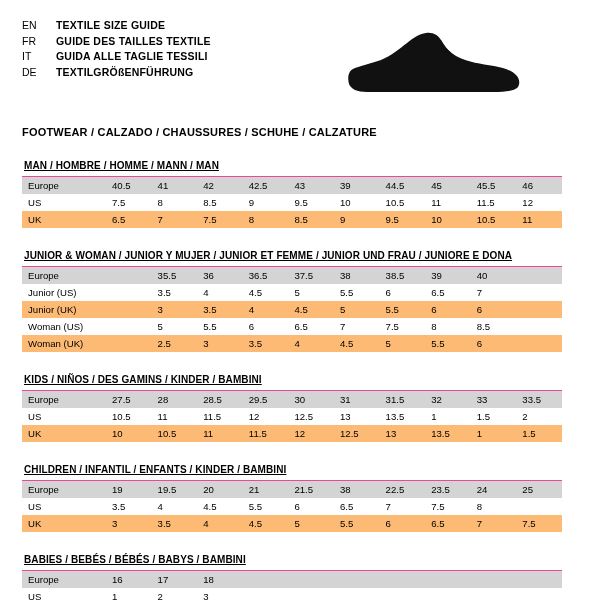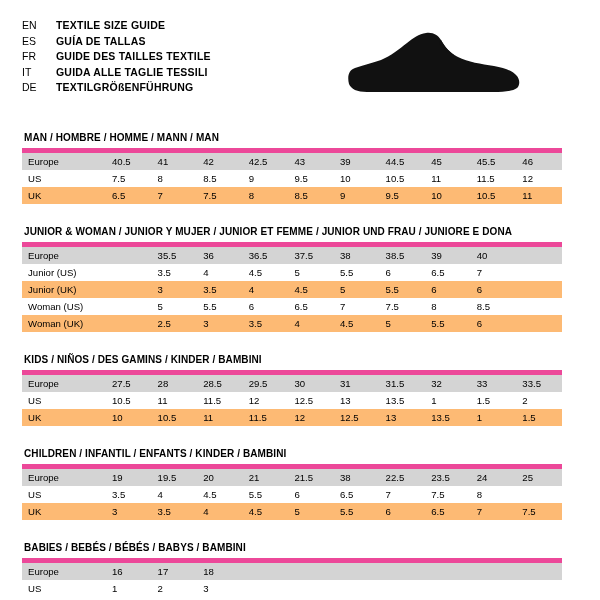--- a/index.html
+++ b/index.html
@@ -66,22 +66,23 @@
   }
 
   
   .section {
     margin-top: 22px;
   }
   .section-title {
     font-size: 10px;
     font-weight: bold;
     padding: 0 0 5px 2px;
-    border-bottom: 5px solid #ec4899;
+    border-bottom: 1px solid #ec4899;
     letter-spacing: 0.1px;
+    text-decoration: underline;
   }
   table.size {
     border-collapse: collapse;
     width: 100%;
     table-layout: fixed;
   }
   table.size td {
     font-size: 9.6px;
     height: 17px;
     padding: 0 0 0 6px;
@@ -99,24 +100,20 @@
 </head>
 <body>
 
 <div class="page">
 
   <div class="header">
     <div class="lang-block">
       <div class="lang-row">
         <div class="lang-code">EN</div>
         <div class="lang-title">TEXTILE SIZE GUIDE</div>
-      </div>
-      <div class="lang-row">
-        <div class="lang-code">ES</div>
-        <div class="lang-title">GUÍA DE TALLAS</div>
       </div>
       <div class="lang-row">
         <div class="lang-code">FR</div>
         <div class="lang-title">GUIDE DES TAILLES TEXTILE</div>
       </div>
       <div class="lang-row">
         <div class="lang-code">IT</div>
         <div class="lang-title">GUIDA ALLE TAGLIE TESSILI</div>
       </div>
       <div class="lang-row">
@@ -126,20 +123,21 @@
     </div>
 
     <div class="shoe-wrap">
       <svg viewBox="0 0 185 72" width="185" height="72" xmlns="http://www.w3.org/2000/svg">
         <path fill="#111111" d="M12 54 C10 46 12 40 18 38 C26 35 36 33 44 30 C54 26 62 19 70 13 C76 8 82 4 89 3 C96 2 101 5 104 10 C108 17 113 23 121 27 C131 32 144 34 157 36 C168 38 176 41 180 46 C183 50 183 55 180 58 C176 61 168 62 156 62 L30 62 C20 62 14 59 12 54 Z"></path>
         <path fill="#111111" d="M104 10 C107 16 112 22 119 26 C112 24 106 19 102 13 Z"></path>
       </svg>
     </div>
   </div>
 
+  <div class="footwear-line">FOOTWEAR / CALZADO / CHAUSSURES / SCHUHE / CALZATURE</div>
 
   <div class="section">
     <div class="section-title">MAN / HOMBRE / HOMME / MANN / MAN</div>
     <table class="size">
       <tbody>
           <tr class="shade">
         <td class="label">Europe</td>
         <td>40.5</td>
         <td>41</td>
         <td>42</td>

